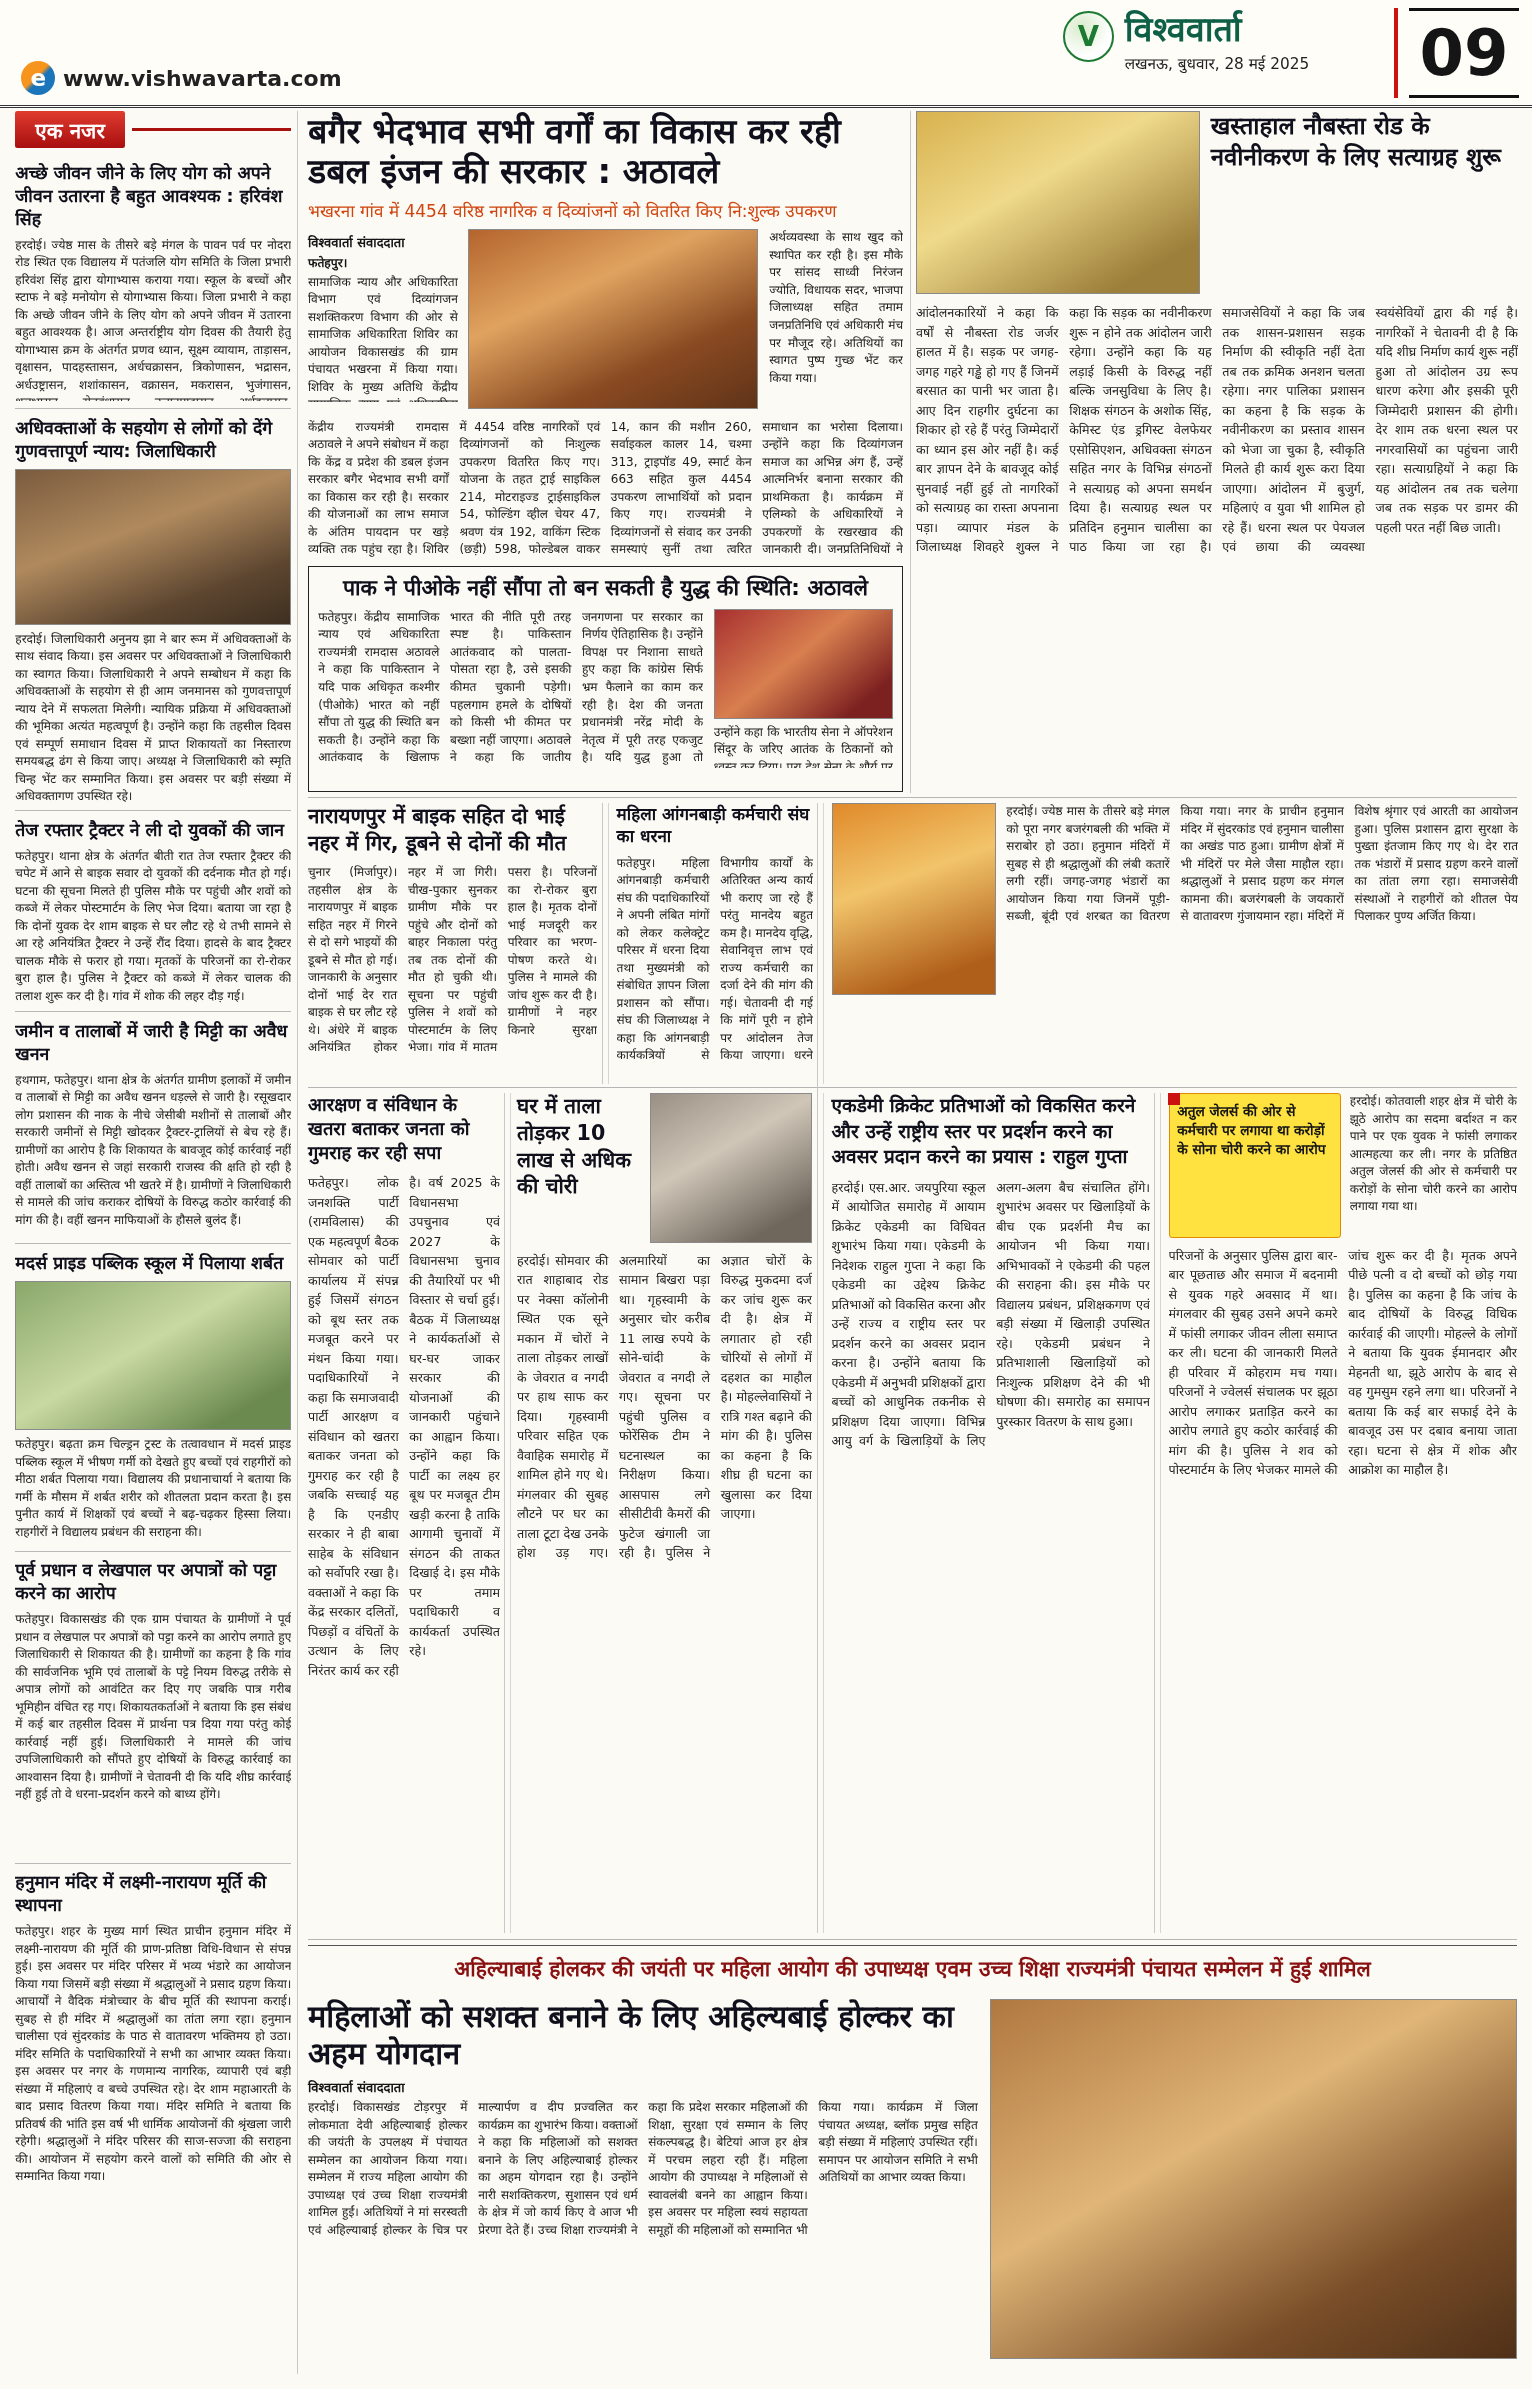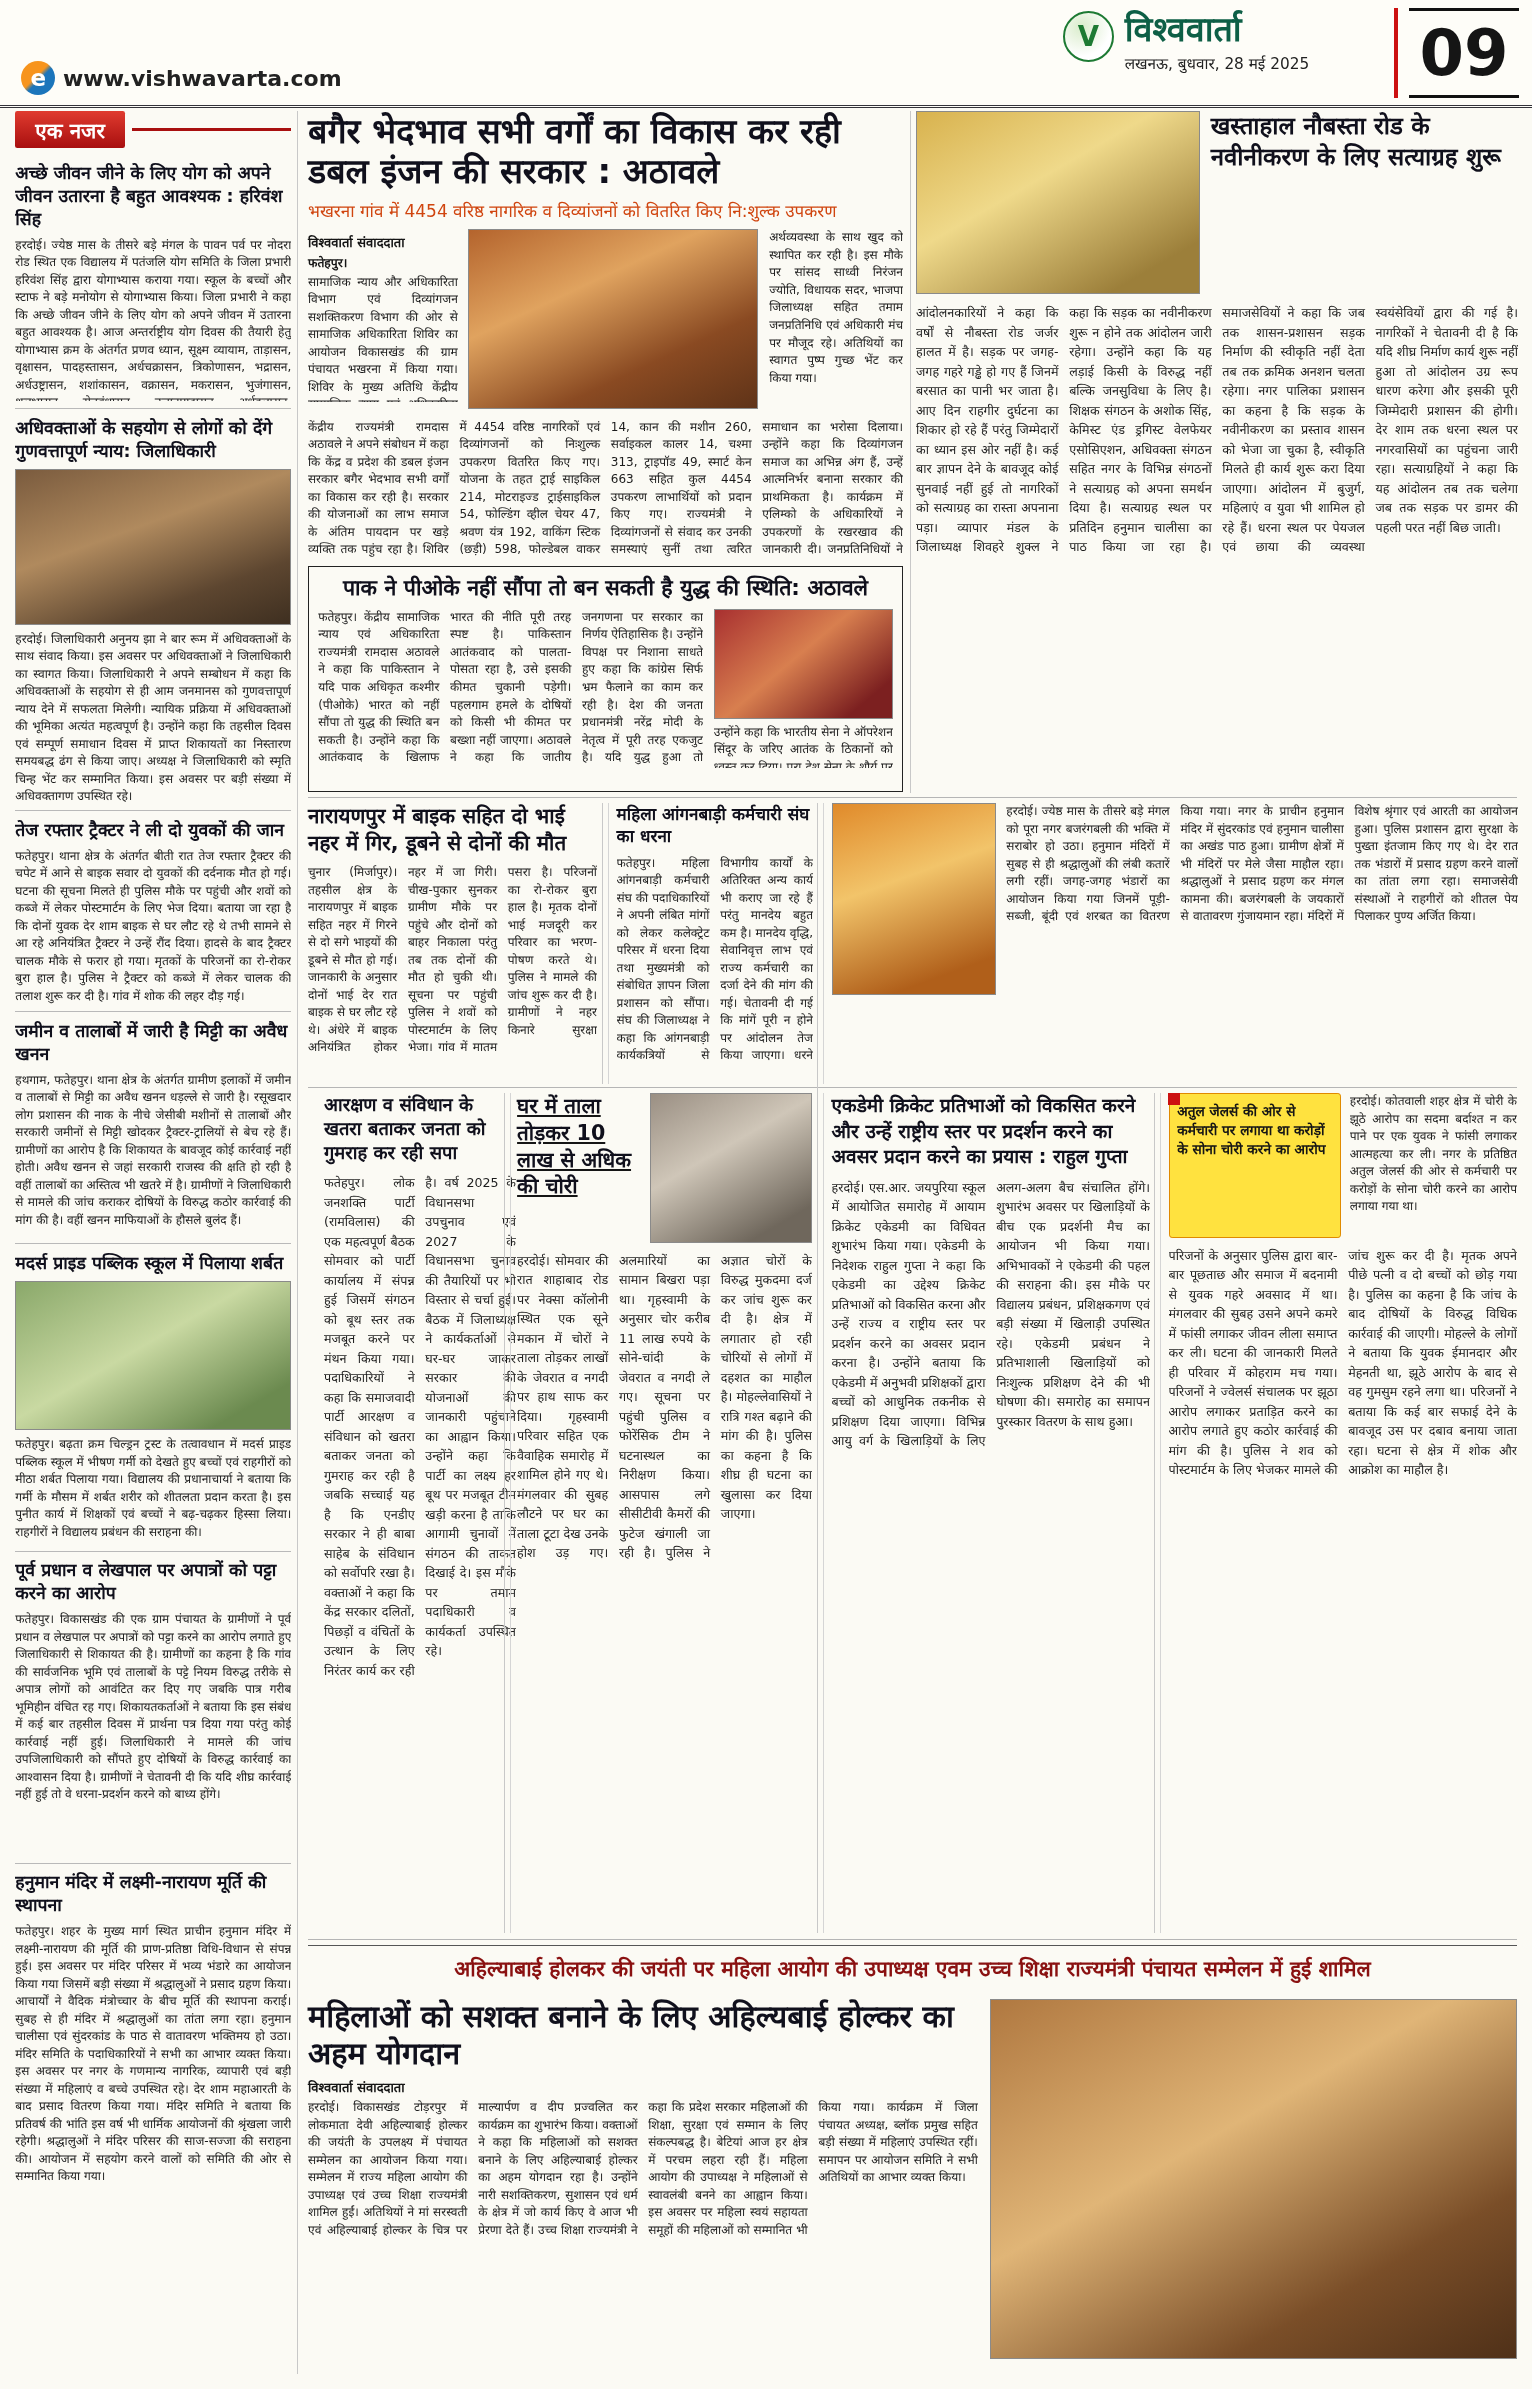--- a/index.html
+++ b/index.html
@@ -70,25 +70,25 @@
   .shead h2{font-size:24px;line-height:1.28;margin-bottom:7.6px;}
   
   #narayanpur{left:308px;top:803px;width:289px;height:281px;}
   #narayanpur h2{font-size:20.6px;line-height:1.3;margin-bottom:7.6px;}
   #anganwadi{left:608px;top:803px;width:205px;height:281px;padding-left:7.6px;box-sizing:border-box;}
   #anganwadi h2{font-size:17px;line-height:1.3;margin-bottom:7.6px;}
   #mangal{left:823px;top:803px;width:695px;height:281px;padding-left:7.6px;box-sizing:border-box;}
   #mangal h2{font-size:23px;line-height:1.3;margin-bottom:7.6px;width:519px;}
   .mgrow{display:flex;gap:10.7px;}
   
-  #arakshan{left:324px;top:1093px;width:192px;height:840px;}
+  #arakshan{left:308px;top:1093px;width:192px;height:840px;}
   #arakshan h2{font-size:18.3px;line-height:1.32;margin-bottom:7.6px;}
   #ghar{left:510px;top:1093px;width:302px;height:840px;padding-left:6.1px;box-sizing:border-box;}
   #ghar h2{font-size:20.6px;line-height:1.3;}
-  .grow{display:flex;gap:9.2px;margin-bottom:7.6px;text-decoration:underline;}
+  .grow{display:flex;gap:9.2px;margin-bottom:7.6px;}
   #academy{left:823px;top:1093px;width:327px;height:840px;padding-left:7.6px;box-sizing:border-box;}
   #academy h2{font-size:19px;line-height:1.35;margin-bottom:7.6px;}
   #atmahatya{left:1160px;top:1093px;width:357px;height:840px;padding-left:7.6px;box-sizing:border-box;}
   #atmahatya h2{font-size:21.4px;line-height:1.3;margin-bottom:7.6px;}
   .arow{display:flex;gap:9.2px;margin-bottom:7.6px;}
   .ybox{width:172px;min-height:130px;background:#ffe23f;border:1.5px solid #e08a00;border-radius:3.1px;
         padding:7.6px;box-sizing:border-box;font-size:13.7px;font-weight:bold;line-height:1.4;position:relative;}
   .ymark{width:12.2px;height:12.2px;background:#cc1111;position:absolute;left:-1.5px;top:-1.5px;}
   
   #banner{left:308px;top:1945px;width:1209px;height:43px;display:flex;align-items:center;justify-content:center;

